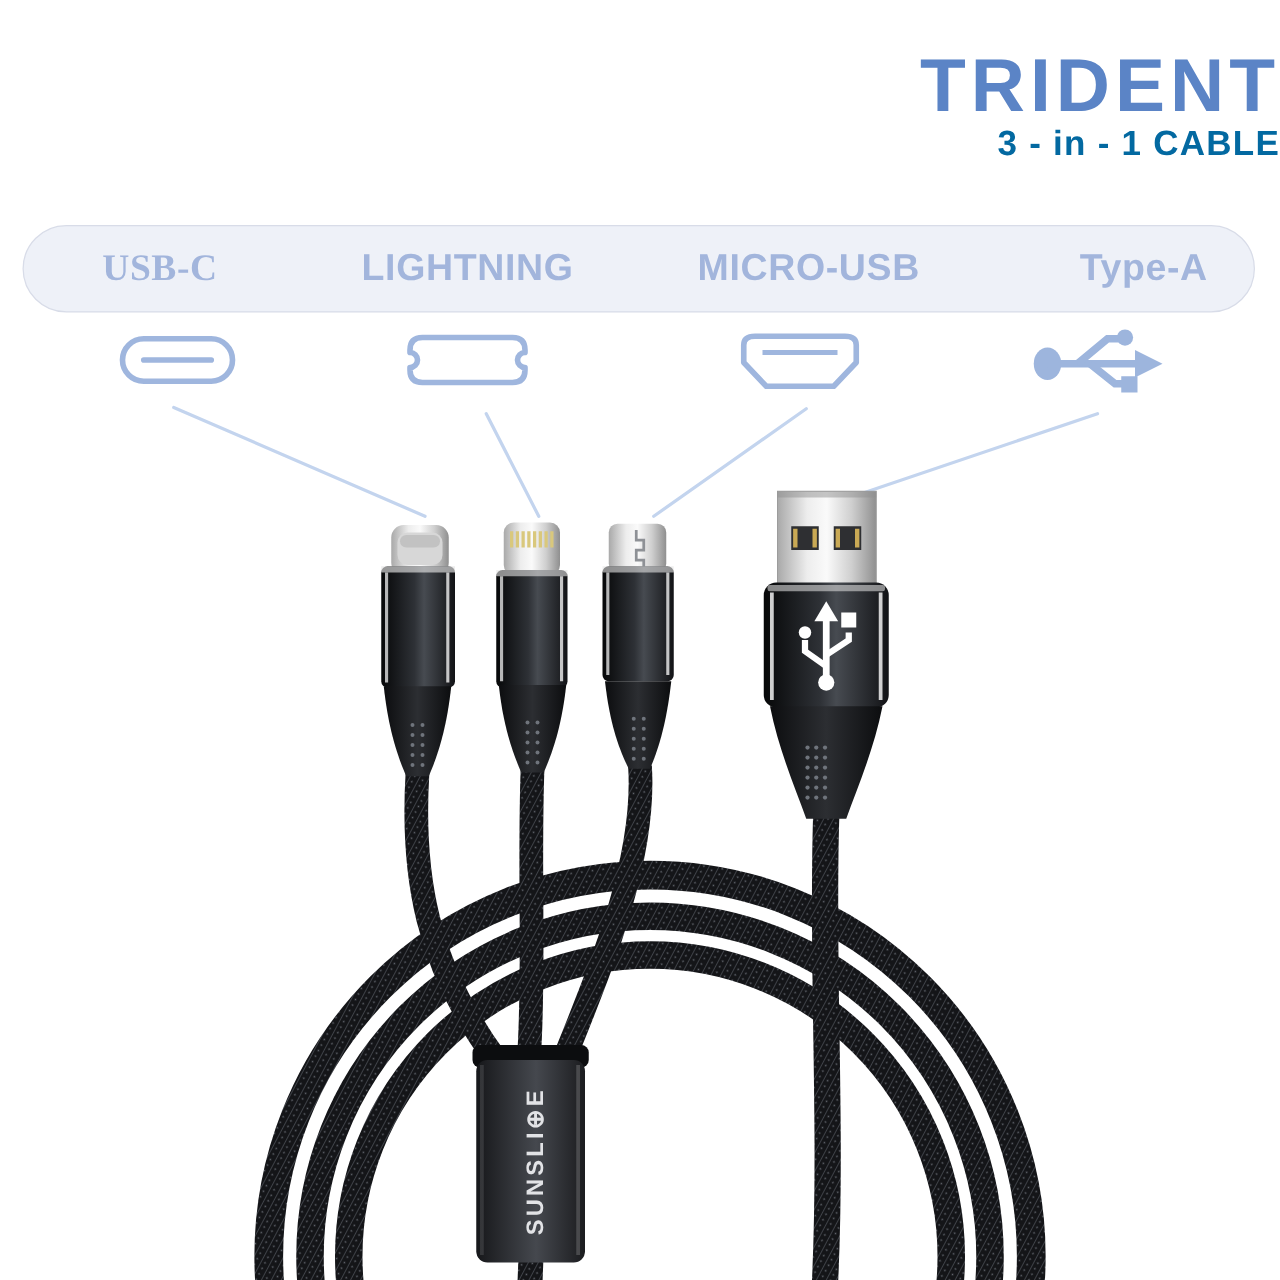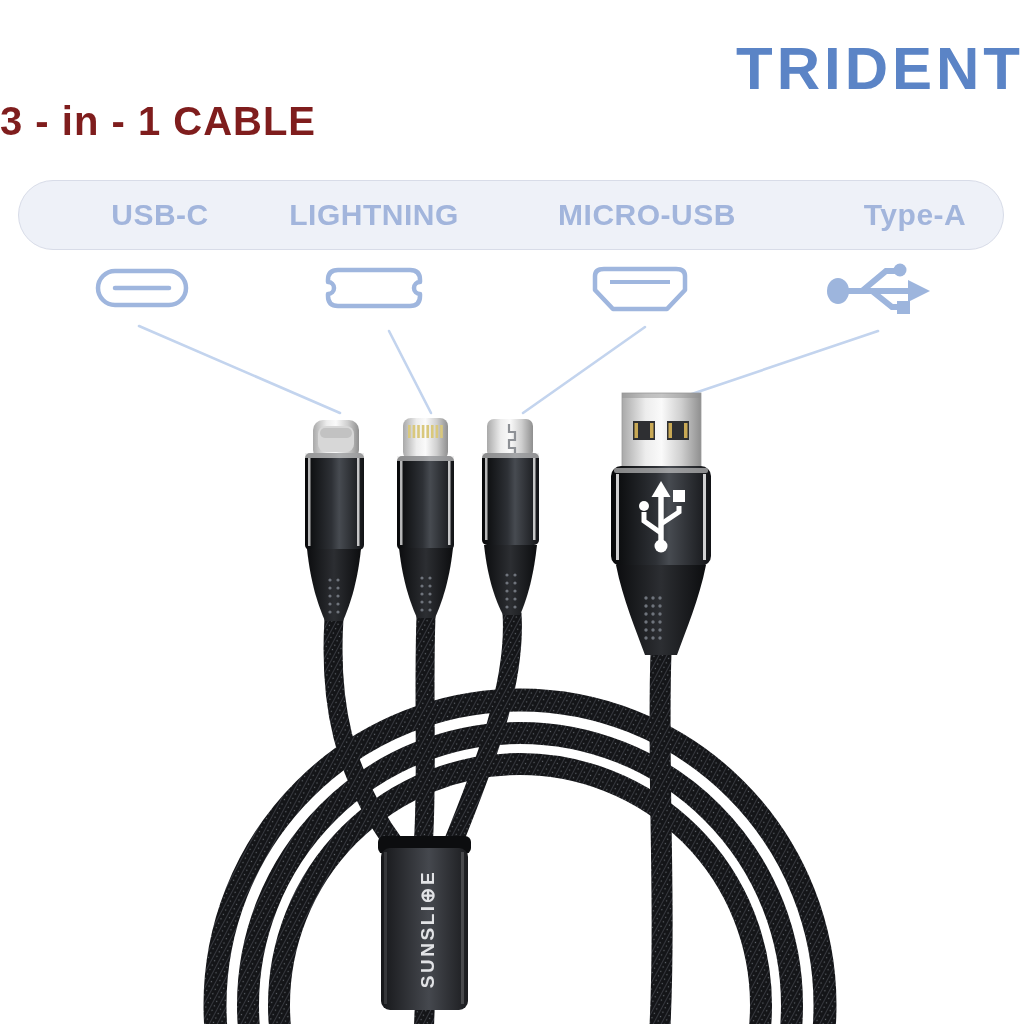--- a/index.html
+++ b/index.html
@@ -5,34 +5,34 @@
   html,body{margin:0;padding:0;background:#ffffff;}
   #stage{
     position:relative;width:1024px;height:1024px;background:#ffffff;
     overflow:hidden;font-family:"Liberation Sans",sans-serif;
   }
   .title{
     position:absolute;left:0;right:0;top:34px;text-align:right;
     font-size:60px;font-weight:bold;letter-spacing:4px;color:#5b84c6;
   }
   .subtitle{
-    position:absolute;left:0;right:0;top:99px;text-align:left;
-    font-size:40px;font-weight:bold;letter-spacing:1px;color:#7f1d1d;
+    position:absolute;left:0;right:0;top:99px;text-align:right;
+    font-size:28px;font-weight:bold;letter-spacing:1px;color:#0369a1;
   }
   .type-bar{
     position:absolute;left:18px;top:180px;width:986px;height:70px;
     box-sizing:border-box;border:1.5px solid #d8dce8;border-radius:35px;
     background:#eef1f8;
   }
   .type-label{
     position:absolute;top:198px;transform:translateX(-50%);
     font-size:30px;font-weight:bold;letter-spacing:.5px;color:#a2b5dc;
     white-space:nowrap;
   }
-  .lbl-1{left:160px;} .lbl-2{left:374px;} .lbl-3{left:647px;} .lbl-4{left:915px;}
+  .lbl-1{left:128px;font-family:Liberation Serif, serif;} .lbl-2{left:374px;} .lbl-3{left:647px;} .lbl-4{left:915px;}
   .conn-icon{position:absolute;}
   .icon-usb-c{left:87px;top:261px;}
   .icon-lightning{left:319px;top:261px;}
   .icon-micro{left:585px;top:262px;}
   .icon-usb-a{left:820px;top:259px;}
   #art{position:absolute;left:0;top:0;width:1024px;height:1024px;}
 </style>
 </head>
 <body>
 

